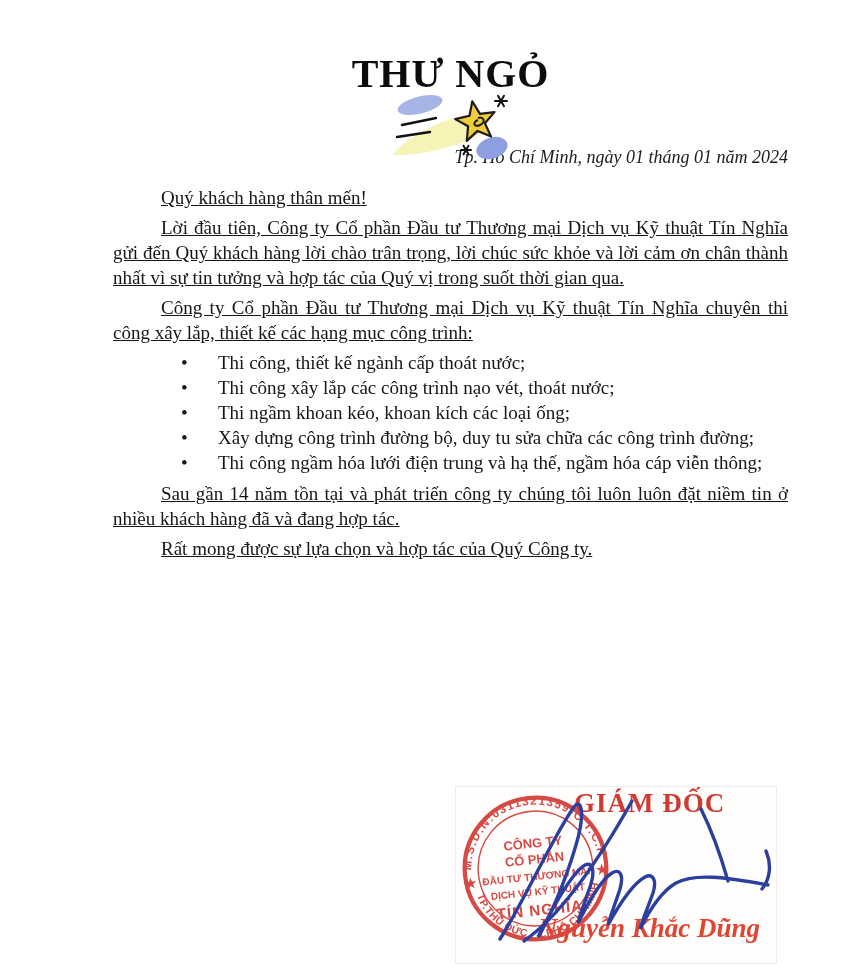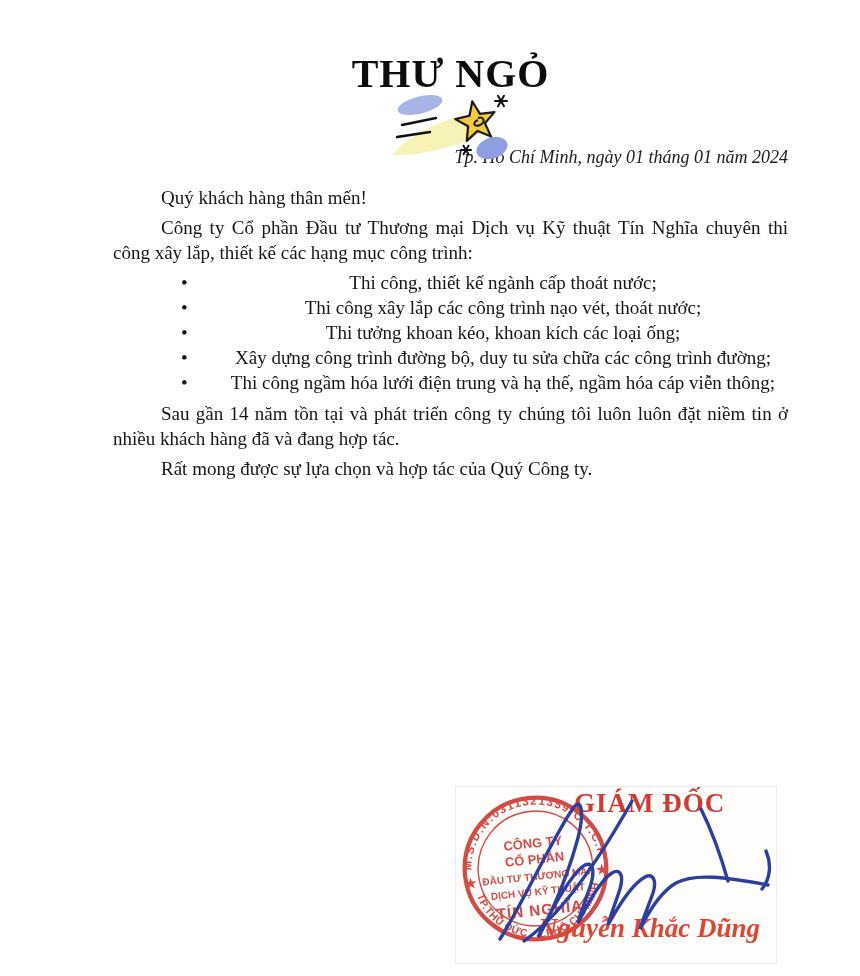--- a/index.html
+++ b/index.html
@@ -30,30 +30,30 @@
     font-style:italic;
     font-size:18px;
     color:#1c1c1c;
   }
   .body{
     margin:17px 72px 0 113px;
     font-size:19px;
     line-height:25px;
     text-align:justify;
   }
-  .body p{margin:0 0 5px 0;text-indent:48px;}
+  .body p{margin:0 0 5px 0;text-indent:48px;text-decoration:underline;}
   .body p.single{text-align:left;}
   ul.services{
     list-style:none;
     margin:1px 0 6px 0;
     padding:0 0 0 105px;
   }
   ul.services li{
     position:relative;
-    text-align:center;
+    text-align:left;
   }
   ul.services li::before{
     content:"•";
     position:absolute;
     left:-37px;top:0;
     font-size:19px;
   }
   .sig-block{
     position:absolute;
     left:455px;top:786px;
@@ -126,25 +126,26 @@
       <line x1="-5" y1="0" x2="5" y2="0"></line>
       <line x1="-2.5" y1="-4.3" x2="2.5" y2="4.3"></line>
       <line x1="-2.5" y1="4.3" x2="2.5" y2="-4.3"></line>
     </g>
   </svg>
 
   <div class="dateline">Tp. Hồ Chí Minh, ngày 01 tháng 01 năm 2024</div>
 
   <div class="body">
     <p class="single">Quý khách hàng thân mến!</p>
+    <p>Lời đầu tiên, Công ty Cổ phần Đầu tư Thương mại Dịch vụ Kỹ thuật Tín Nghĩa gửi đến Quý khách hàng lời chào trân trọng, lời chúc sức khỏe và lời cảm ơn chân thành nhất vì sự tin tưởng và hợp tác của Quý vị trong suốt thời gian qua.</p>
     <p>Công ty Cổ phần Đầu tư Thương mại Dịch vụ Kỹ thuật Tín Nghĩa chuyên thi công xây lắp, thiết kế các hạng mục công trình:</p>
     <ul class="services">
       <li>Thi công, thiết kế ngành cấp thoát nước;</li>
       <li>Thi công xây lắp các công trình nạo vét, thoát nước;</li>
-      <li>Thi tưởng khoan kéo, khoan kích các loại ống;</li>
+      <li>Thi ngầm khoan kéo, khoan kích các loại ống;</li>
       <li>Xây dựng công trình đường bộ, duy tu sửa chữa các công trình đường;</li>
       <li>Thi công ngầm hóa lưới điện trung và hạ thế, ngầm hóa cáp viễn thông;</li>
     </ul>
     <p>Sau gần 14 năm tồn tại và phát triển công ty chúng tôi luôn luôn đặt niềm tin ở nhiều khách hàng đã và đang hợp tác.</p>
     <p>Rất mong được sự lựa chọn và hợp tác của Quý Công ty.</p>
   </div>
 
   <div class="sig-block">
 
     <div class="sig-role">GIÁM ĐỐC</div>

